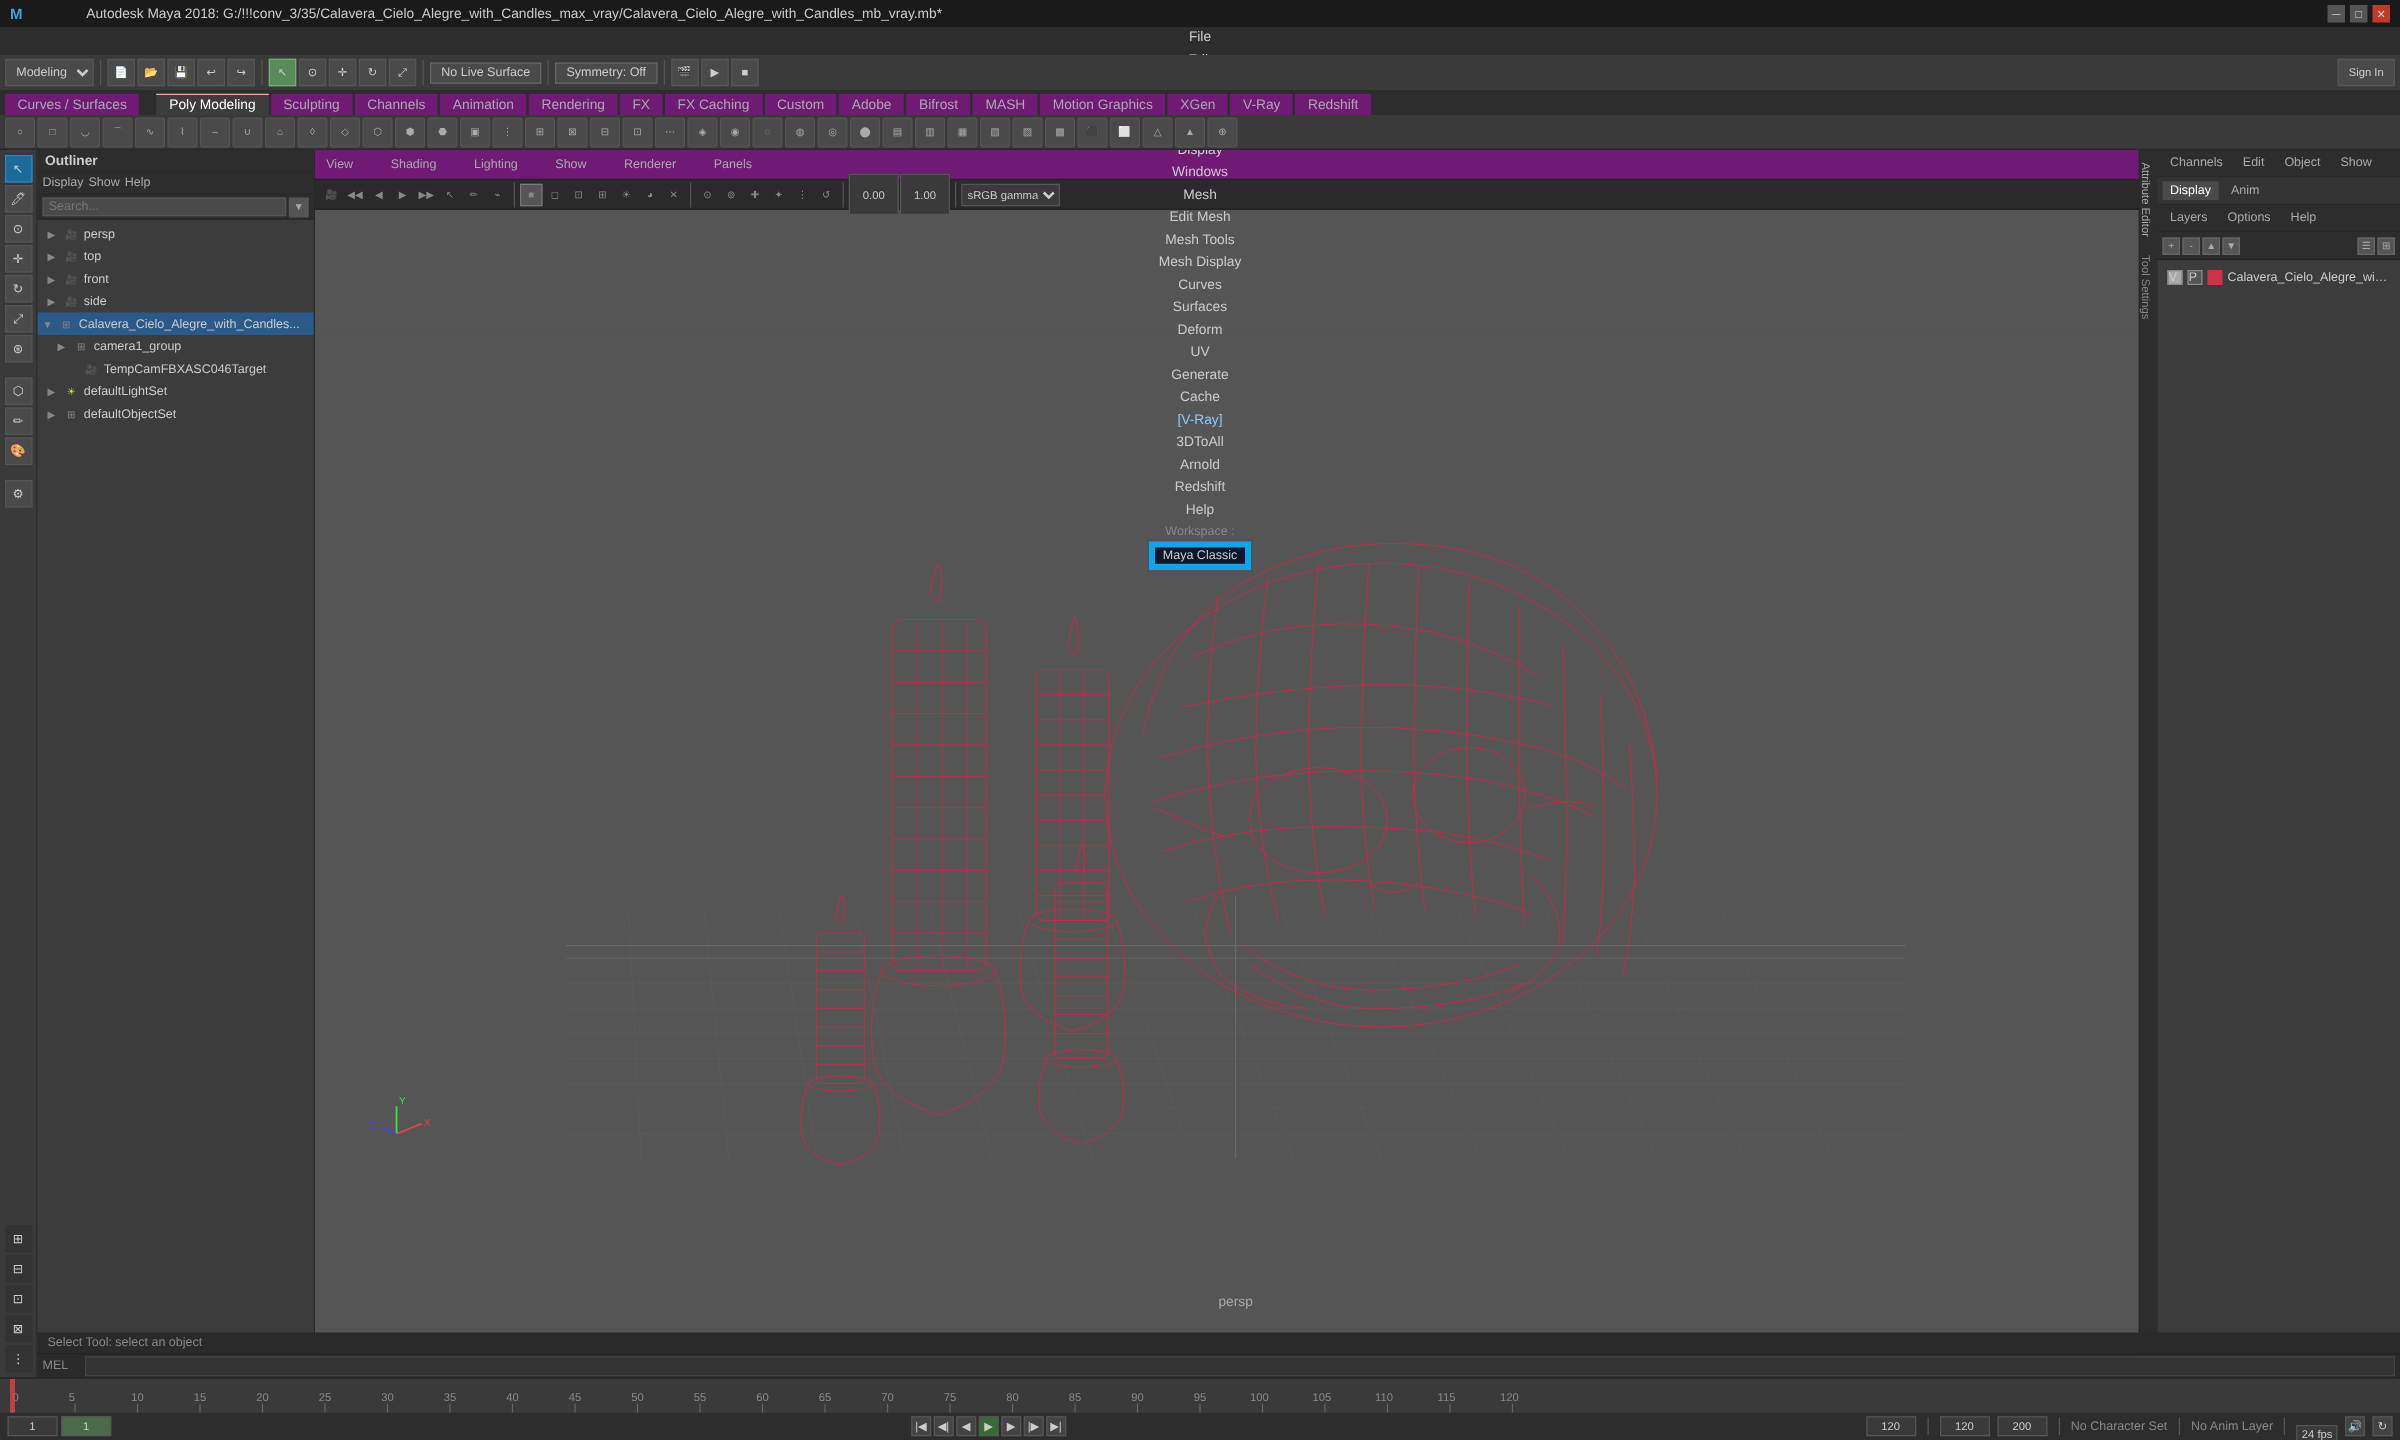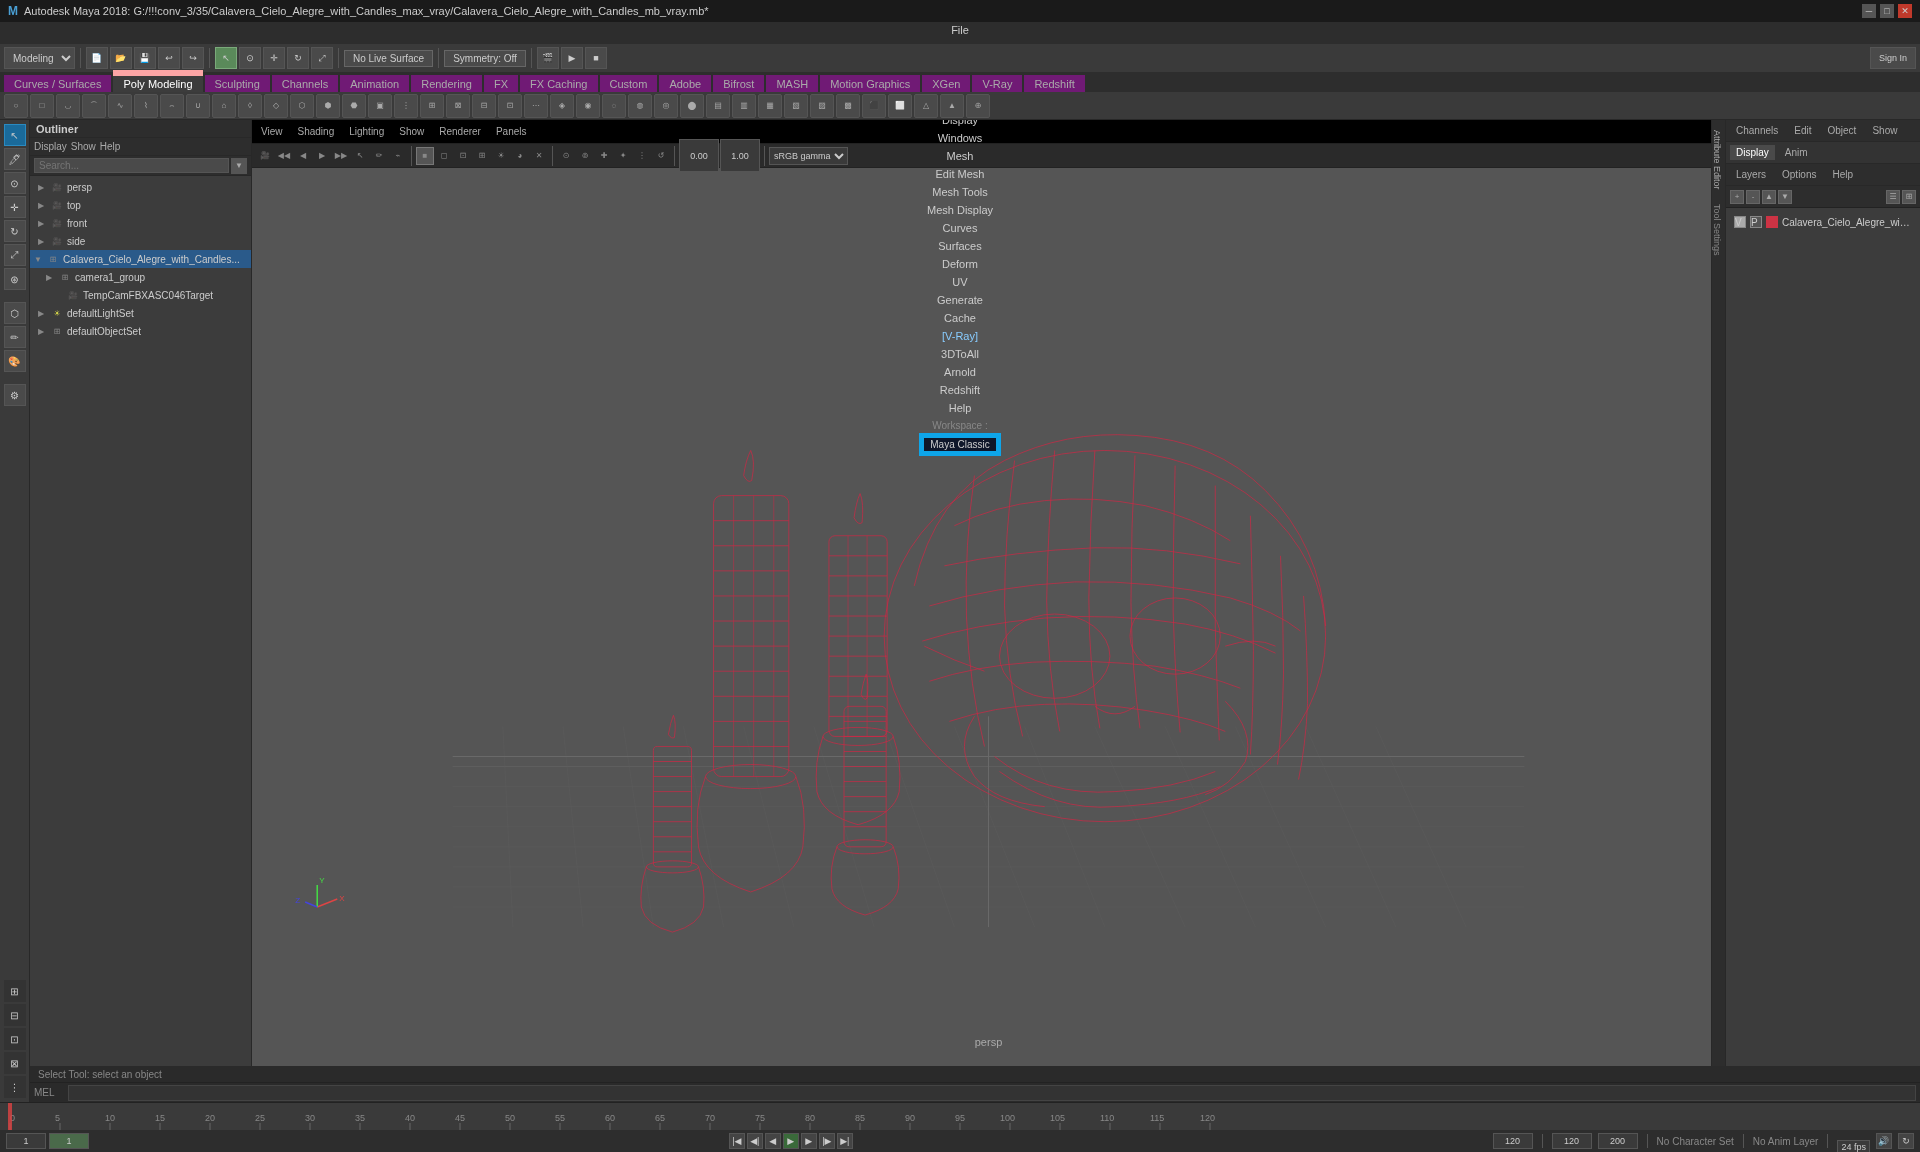--- a/index.html
+++ b/index.html
@@ -29,20 +29,21 @@
       z-index: 100;
     }
     #title-bar-left {
       display: flex;
       align-items: center;
       gap: 6px;
     }
     #title-bar-title {
       font-size: 11px;
       color: #cccccc;
+      margin-left: 45px;
     }
     #title-bar-controls {
       display: flex;
       gap: 4px;
     }
     .title-btn {
       width: 14px;
       height: 14px;
       background: #555;
       border: none;
@@ -154,21 +155,21 @@
     .tab-item {
       padding: 2px 10px;
       font-size: 11px;
       color: #aaaaaa;
       cursor: pointer;
       border-top: 1px solid transparent;
       background: #701a75;
       margin-right: 2px;
       white-space: nowrap;
     }
-    .tab-item.active { color: #ffffff; background: #3c3c3c; border-top: 6px solid #fca5a5; }
+    .tab-item.active { color: #ffffff; background: #3c3c3c; border-top: 1px solid #fca5a5; margin-left: 12px; }
 
     
     #shelf-bar {
       width: 100%;
       height: 28px;
       background: #3a3a3a;
       border-bottom: 1px solid #282828;
       display: flex;
       align-items: center;
       padding: 0 4px;
@@ -328,25 +329,25 @@
       position: absolute;
       top: 120px;
       left: 252px;
       right: 195px;
       bottom: 50px;
       background: #4a4a4a;
       overflow: hidden;
     }
     #viewport-toolbar {
       height: 24px;
-      background: #000000;
+      background: #701a75;
       display: flex;
       align-items: center;
       padding: 0 4px;
-      gap: 5px;
+      gap: 20px;
       border-bottom: 1px solid #222;
     }
     .vp-menu {
       font-size: 10px;
       color: #aaa;
       cursor: pointer;
       padding: 1px 5px;
     }
     #viewport-canvas {
       position: absolute;

